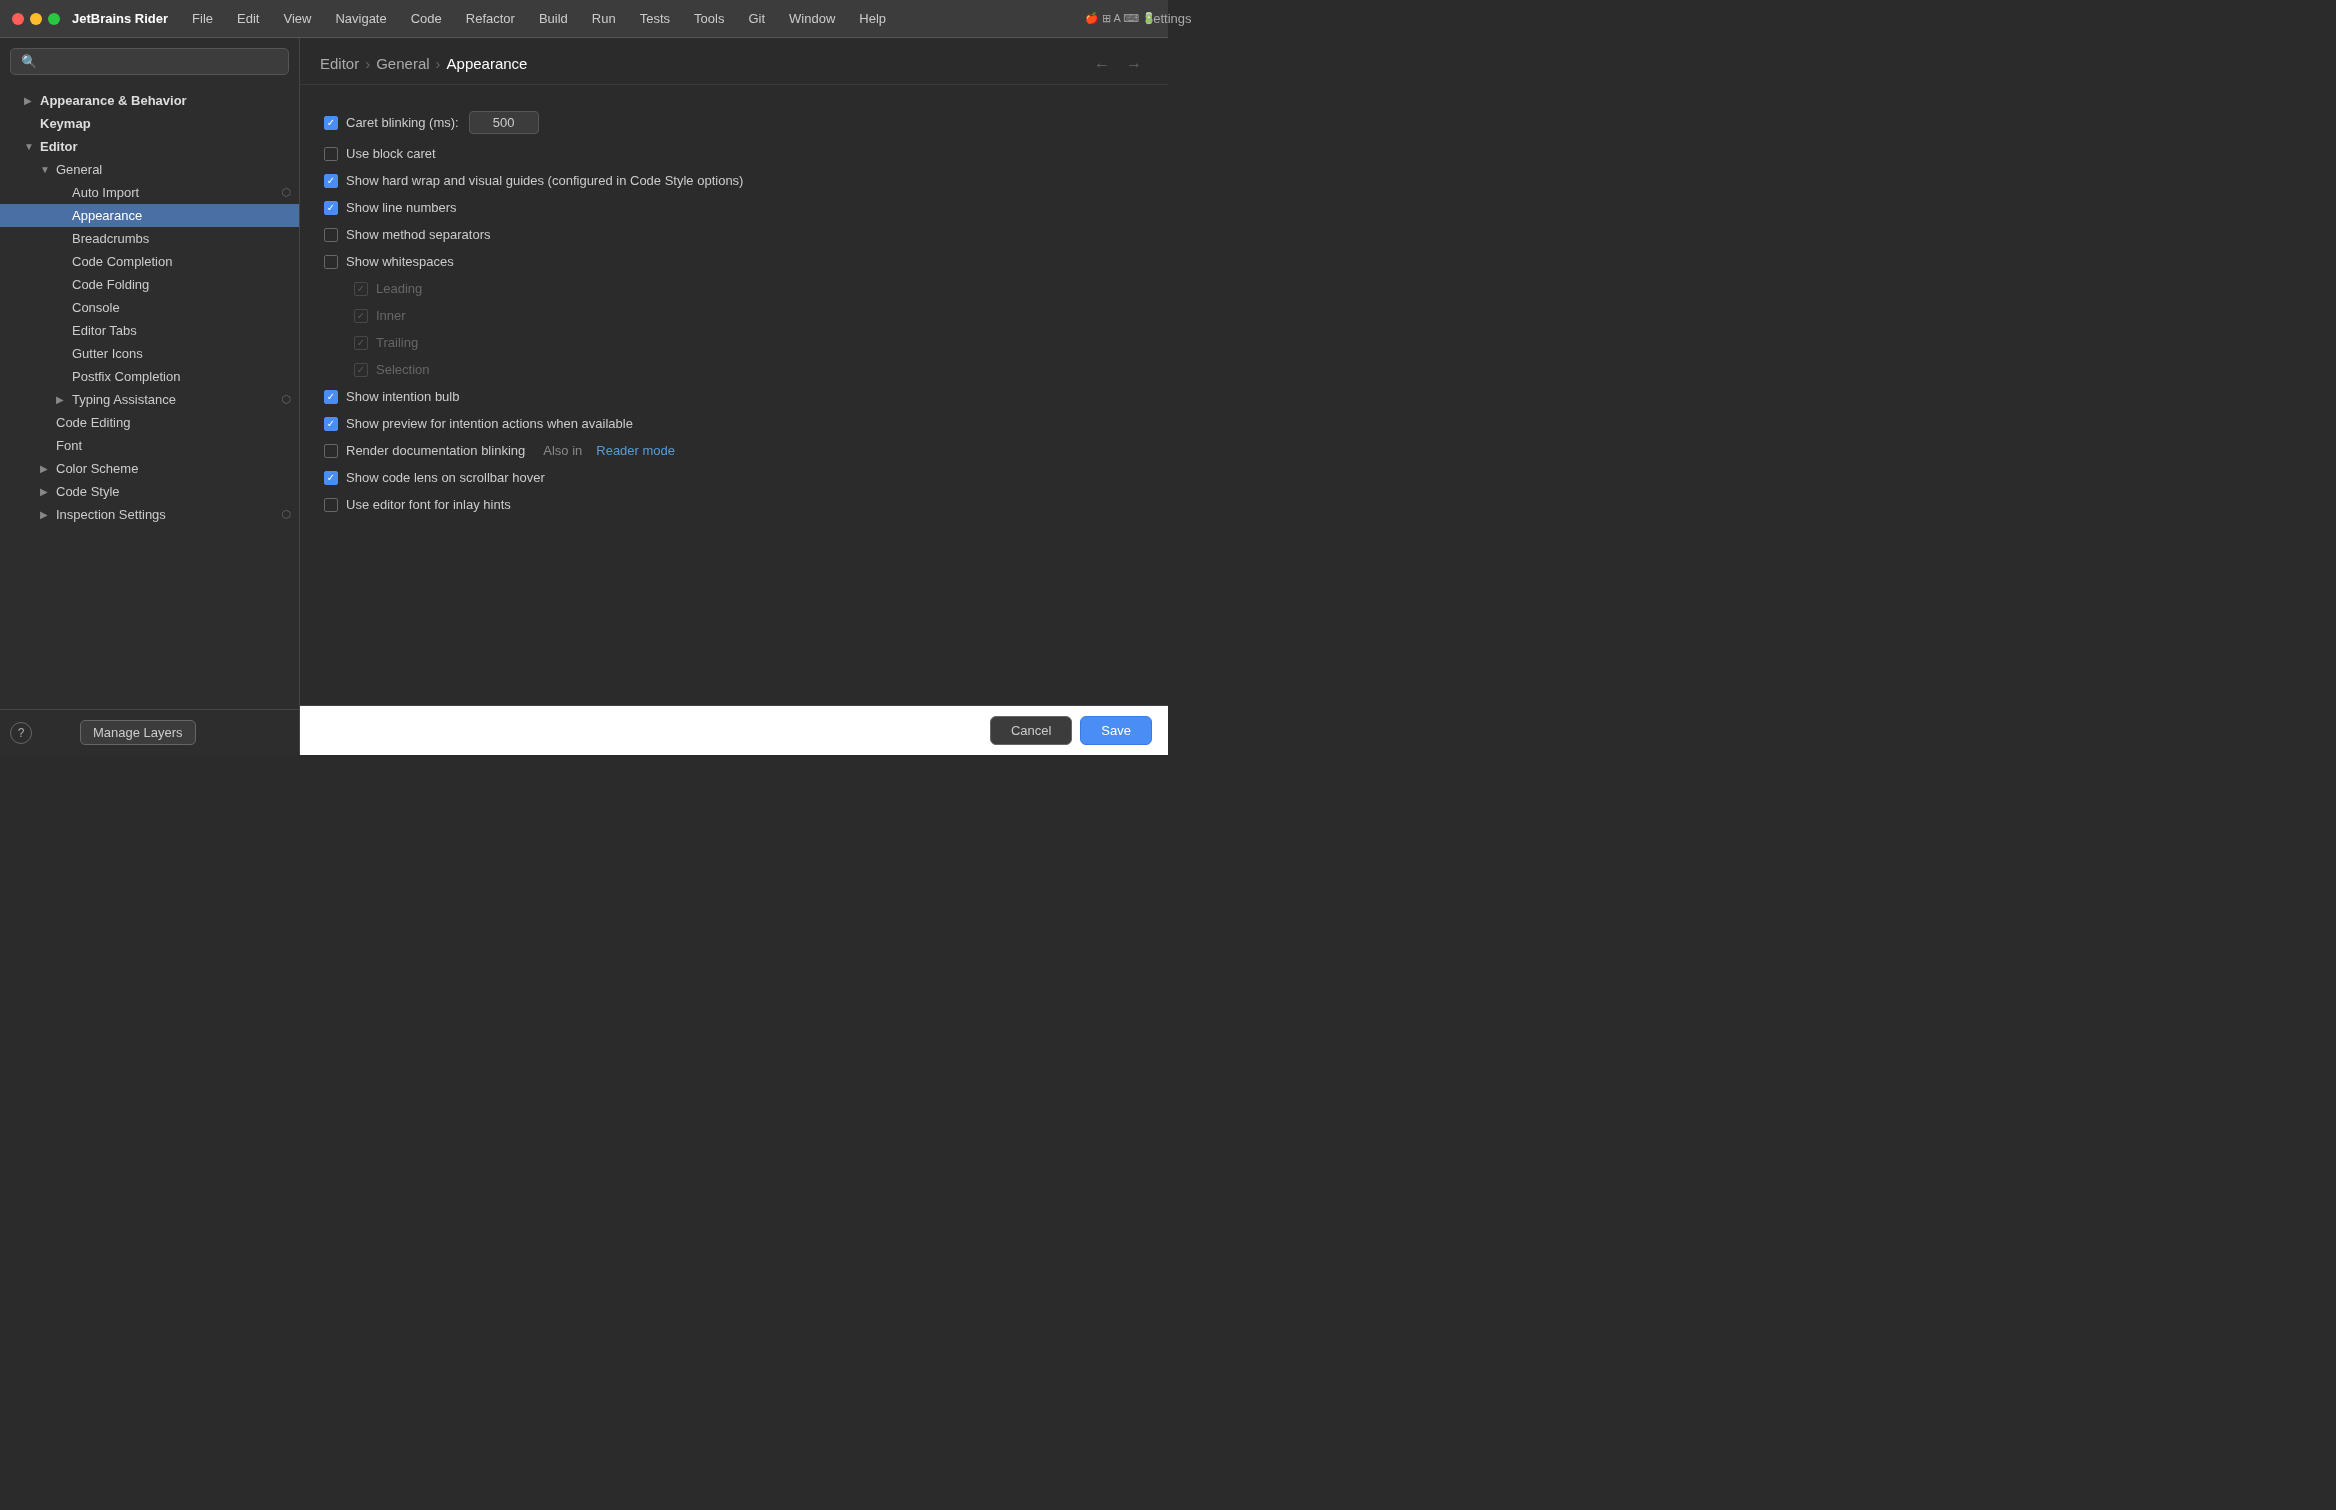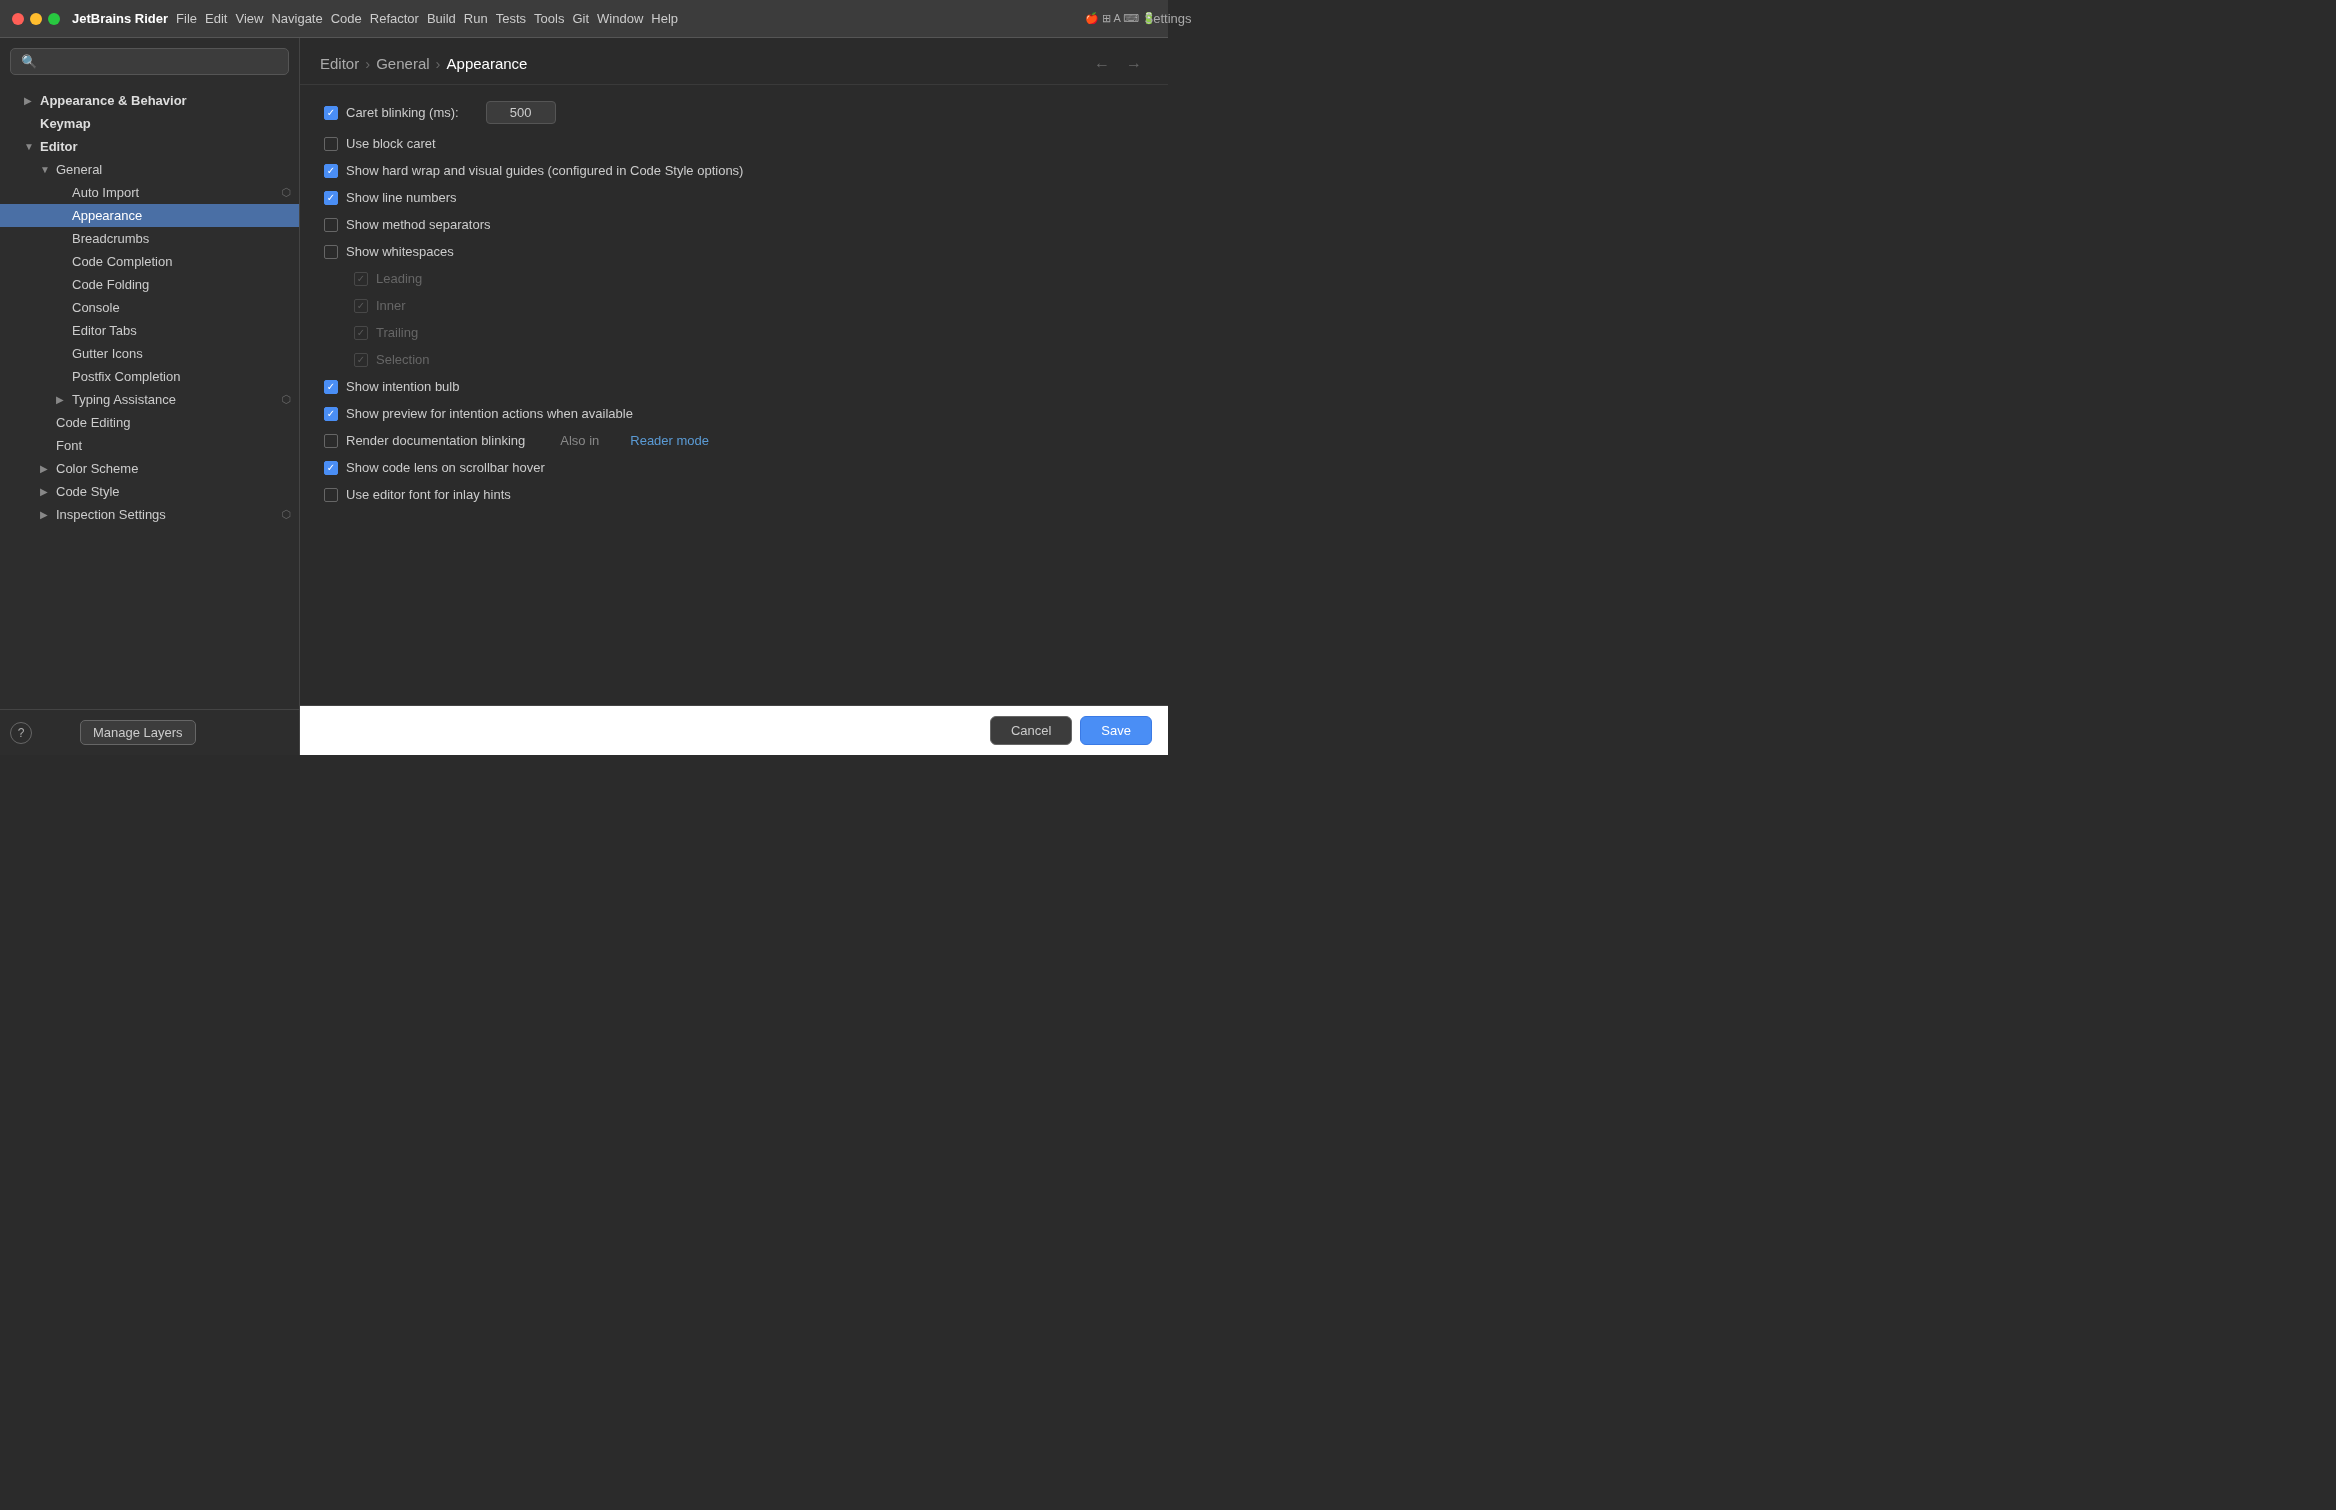--- a/index.html
+++ b/index.html
@@ -36,20 +36,21 @@
     .traffic-light {
       width: 12px;
       height: 12px;
       border-radius: 50%;
     }
     .traffic-light.close { background: #ff5f57; }
     .traffic-light.minimize { background: #ffbd2e; }
     .traffic-light.maximize { background: #28c840; }
     .menu-bar {
       display: flex;
+      gap: 16px;
       align-items: center;
       font-size: 13px;
       color: #ccc;
     }
     .menu-item {
       cursor: pointer;
       padding: 2px 4px;
     }
     .app-name { font-weight: 600; color: #fff; }
     .title-center {
@@ -207,21 +208,22 @@
       flex: 1;
       overflow-y: auto;
       padding: 16px 24px;
     }
 
     
     .setting-row {
       display: flex;
       align-items: center;
       margin-bottom: 12px;
-      gap: 27px;
+      gap: 10px;
+      margin-top: 10px;
     }
 
     .checkbox-wrap {
       display: flex;
       align-items: center;
       gap: 8px;
       cursor: pointer;
     }
     .checkbox {
       width: 14px;

